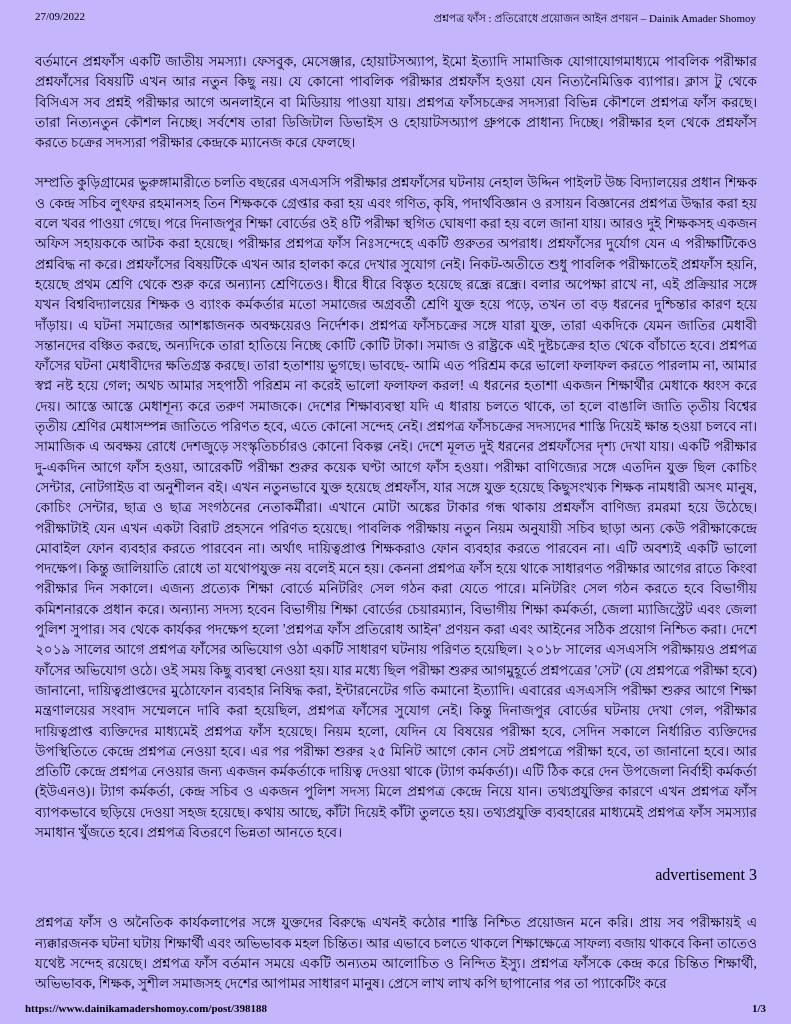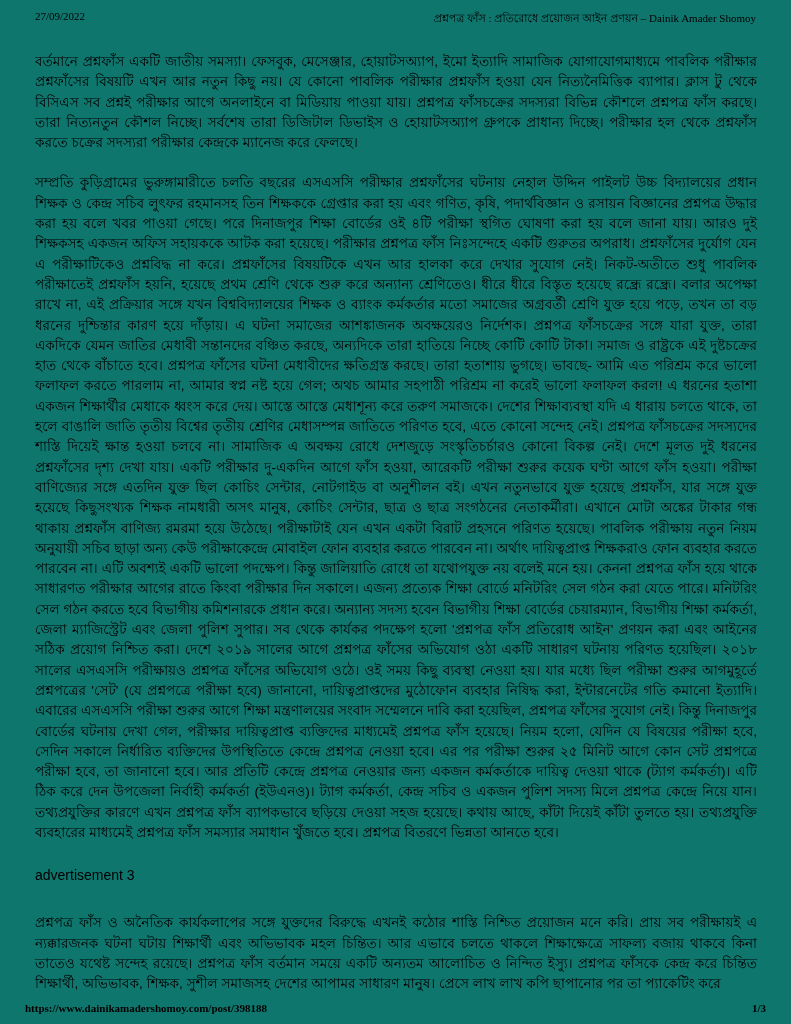--- a/index.html
+++ b/index.html
@@ -4,21 +4,21 @@
 <style>
   html, body {
     margin: 0;
     padding: 0;
     background: #ffffff;
   }
   .page {
     position: relative;
     width: 791px;
     height: 1024px;
-    background: #0f766e;
+    background: #c4b5fd;
     color: #000000;
     overflow: hidden;
     font-family: "Liberation Serif", serif;
   }
   .print-header {
     position: absolute;
     top: 10px;
     left: 35px;
     right: 35px;
     height: 16px;
@@ -37,32 +37,32 @@
     right: 0;
     top: 0;
     text-align: right;
     white-space: nowrap;
   }
   .article-body {
     position: absolute;
     top: 52px;
     left: 35px;
     right: 34px;
-    font-family: Liberation Sans, sans-serif;
+    font-family: Liberation Serif, serif;
     font-size: 13.6px;
     line-height: 20.3px;
     text-align: justify;
     color: #000000;
   }
   .article-body p {
     margin: 0 0 20px 0;
   }
   .ad-label {
-    text-align: left;
-    font-size: 14px;
+    text-align: right;
+    font-size: 16px;
     margin: 24px 0 30px 0;
     line-height: 16px;
   }
   .print-footer {
     position: absolute;
     bottom: 10px;
     left: 25px;
     right: 25px;
     font-size: 11px;
     color: #000000;

